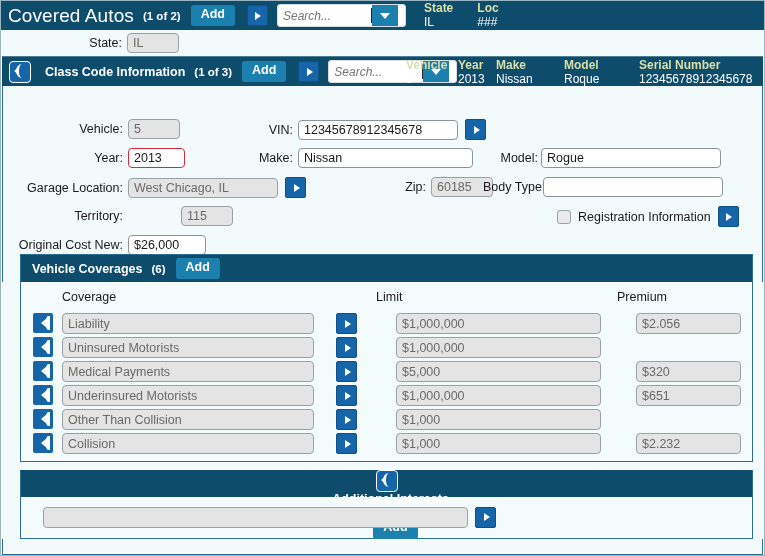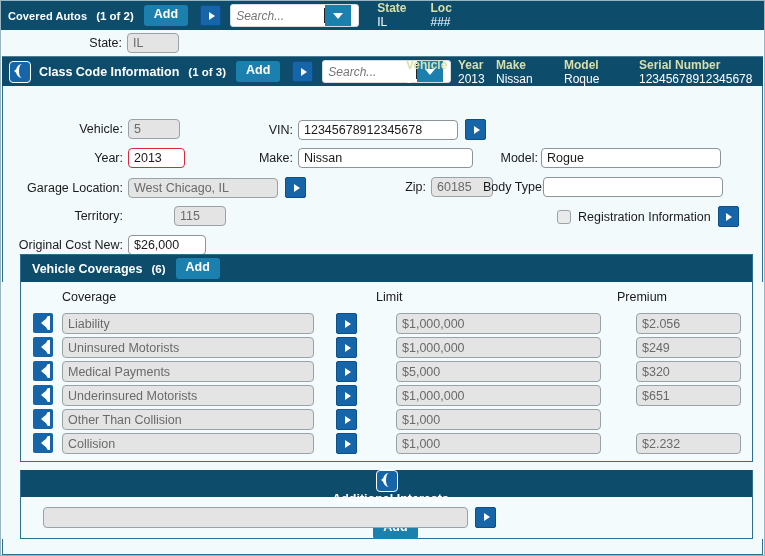--- a/index.html
+++ b/index.html
@@ -24,21 +24,21 @@
   
   .topbar {
     position: absolute; left: 0; top: 0;
     width: 763px; height: 29px;
     background: #0e4c6b;
     display: flex; align-items: center;
     box-sizing: border-box;
     padding-left: 7px;
   }
   .topbar-title {
-    color: #ffffff; font-weight: bold; font-size: 11px;
+    color: #ffffff; font-weight: normal; font-size: 19px;
     letter-spacing: 0.1px;
     white-space: nowrap;
   }
   .count-label {
     color: #ffffff; font-weight: bold; font-size: 11.5px;
     margin-left: 9px; white-space: nowrap;
   }
   .add-btn {
     background: #1b80ae;
     color: #ffffff;
@@ -174,21 +174,21 @@
     border-radius: 60% 0 0 60% / 50% 0 0 50%;
   }
   .collapse-icon::after {
     content: "";
     position: absolute; left: 4px; top: 5px;
     width: 0; height: 0;
     border-right: 5px solid #ffffff;
     border-top: 4px solid transparent;
     border-bottom: 4px solid transparent;
   }
-  .cc-title { color:#ffffff; font-weight:bold; font-size:12.5px; white-space:nowrap;}
+  .cc-title { color:#ffffff; font-weight:bold; font-size:12.5px; white-space:nowrap;margin-left:6px;}
   .cc-meta {
     position: absolute; left: 404px; top: 2px;
     display: flex; align-items: flex-start;
   }
   .cc-meta .meta-col { margin-right: 0; }
 
   
   .form-body {
     position: relative;
     height: 196px;
@@ -421,21 +421,21 @@
         <span class="lbl" style="width:28px">Zip:</span>
         <input class="fld" style="width: 62px; margin-left: 5px;" readonly="" value="60185">
       </div>
       <div class="frow" style="left:480px; top:91px;">
         <span class="lbl" style="width:55px">Body Type:</span>
         <input class="fld editable" style="width: 180px; margin-left: 5px;" value="">
       </div>
 
       <div class="frow" style="left:0; top:120px;gap:40px;">
         <span class="lbl" style="width:120px">Territory:</span>
-        <input class="fld" style="width: 52px; margin-left: 11px;" readonly="" value="115">
+        <input class="fld" style="width: 52px; margin-left: 18px;" readonly="" value="115">
       </div>
       <div class="frow" style="left:554px; top:120px;">
         <span class="cbx"></span>
         <span class="cbx-label">Registration Information</span>
         <span class="arrow-btn" style="margin-left:7px"></span>
       </div>
 
       <div class="frow" style="left:0; top:149px;">
         <span class="lbl" style="width:120px">Original Cost New:</span>
         <input class="fld editable" style="width: 78px; margin-left: 5px;" value="$26,000">
@@ -483,21 +483,20 @@
         <span class="arrow-btn cov-arrow"></span>
         <input class="fld cov-limit" readonly="" value="$1,000,000" style="">
         <input class="fld cov-prem" readonly="" value="$2.056" style="">
       </div>
 
       <div class="cov-row" style="top:55px;">
         <span class="back-btn"></span>
         <input class="fld cov-name" readonly="" value="Uninsured Motorists" style="">
         <span class="arrow-btn cov-arrow"></span>
         <input class="fld cov-limit" readonly="" value="$1,000,000" style="">
-        <input class="fld cov-prem" readonly="" value="$249" style="">
       </div>
 
       <div class="cov-row" style="top:79px;">
         <span class="back-btn"></span>
         <input class="fld cov-name" readonly="" value="Medical Payments" style="">
         <span class="arrow-btn cov-arrow"></span>
         <input class="fld cov-limit" readonly="" value="$5,000" style="">
         <input class="fld cov-prem" readonly="" value="$320" style="">
       </div>
 

